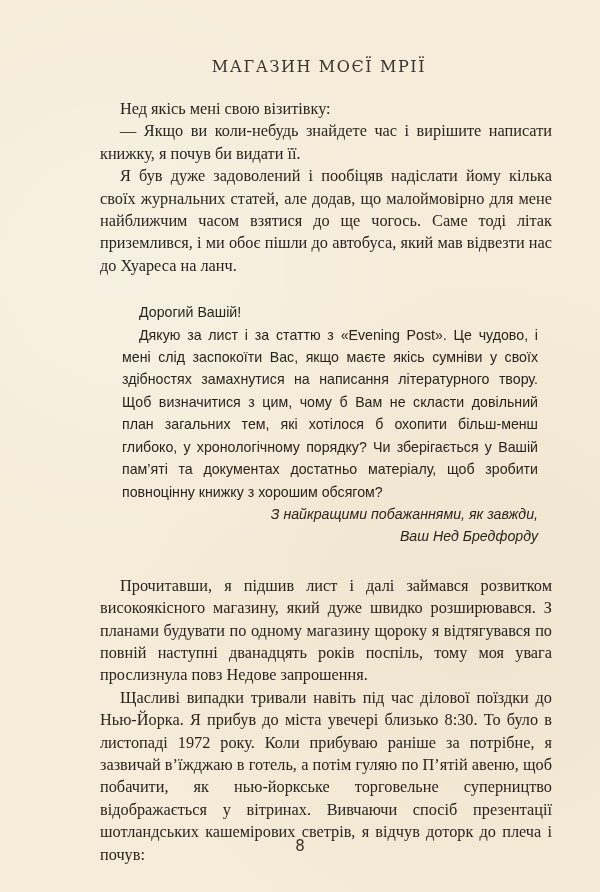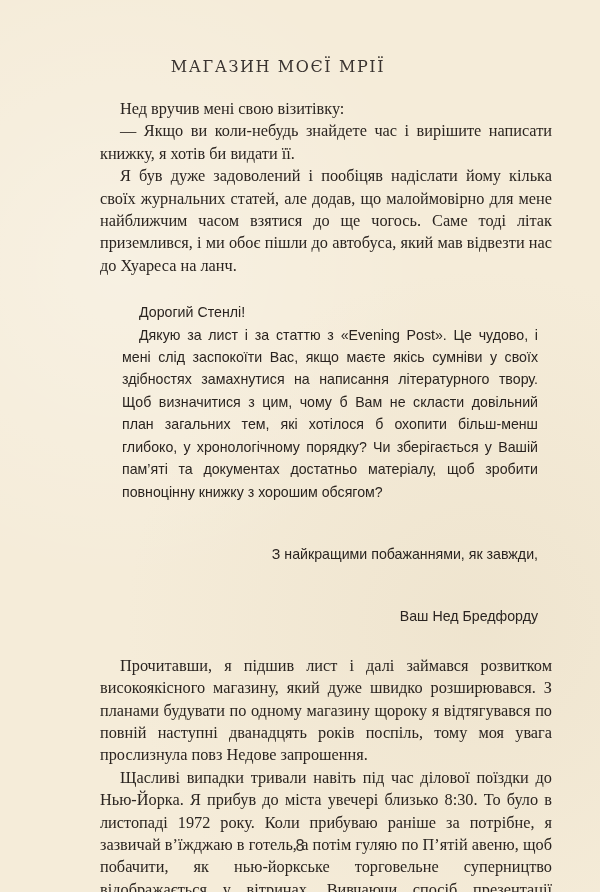--- a/index.html
+++ b/index.html
@@ -25,20 +25,21 @@
     .running-head {
       position: absolute;
       top: 57px;
       left: 0;
       width: 556px;
       text-align: center;
       font-family: "DejaVu Serif", serif;
       font-size: 16px;
       letter-spacing: 1.6px;
       color: #3a3430;
+      padding-left: 41px;
     }
     .body-text {
       position: absolute;
       left: 100px;
       top: 98px;
       width: 452px;
       font-family: "Liberation Serif", serif;
       font-size: 16.3px;
       line-height: 22.4px;
       text-align: justify;
@@ -61,22 +62,22 @@
     .letter p {
       margin: 0;
       text-indent: 17px;
     }
     .letter .salutation {
       text-indent: 17px;
       margin-bottom: 0;
     }
     .letter .signoff {
       text-align: right;
+      font-style: italic;
       text-indent: 0;
-      margin-top: 40px;
     }
     .after-letter {
       margin-top: 27px;
     }
     .page-number {
       position: absolute;
       top: 837px;
       left: 0;
       width: 600px;
       text-align: center;
@@ -85,26 +86,26 @@
       color: #3a3430;
     }
   </style>
 </head>
 <body>
 
 <div class="page">
   <div class="running-head">МАГАЗИН МОЄЇ МРІЇ</div>
 
   <div class="body-text">
-    <p>Нед вручив мені свою візитівку:</p>
-    <p>— Якщо ви коли-небудь знайдете час і вирішите написати книжку, я хотів би видати її.</p>
+    <p>Нед якісь мені свою візитівку:</p>
+    <p>— Якщо ви коли-небудь знайдете час і вирішите написати книжку, я почув би видати її.</p>
     <p>Я був дуже задоволений і пообіцяв надіслати йому кілька своїх журнальних статей, але додав, що малоймовірно для мене найближчим часом взятися до ще чогось. Саме тоді літак приземлився, і ми обоє пішли до автобуса, який мав відвезти нас до Хуареса на ланч.</p>
 
     <div class="letter">
-      <p class="salutation">Дорогий Стенлі!</p>
+      <p class="salutation">Дорогий Вашій!</p>
       <p>Дякую за лист і за статтю з «Evening Post». Це чудово, і мені слід заспокоїти Вас, якщо маєте якісь сумніви у своїх здібностях замахнутися на написання літературного твору. Щоб визначитися з цим, чому б Вам не скласти довільний план загальних тем, які хотілося б охопити більш-менш глибоко, у хронологічному порядку? Чи зберігається у Вашій пам’яті та документах достатньо матеріалу, щоб зробити повноцінну книжку з хорошим обсягом?</p>
       <p class="signoff">З найкращими побажаннями, як завжди,</p>
       <p class="signoff">Ваш Нед Бредфорду</p>
     </div>
 
     <div class="after-letter">
       <p>Прочитавши, я підшив лист і далі займався розвитком високоякісного магазину, який дуже швидко розширювався. З планами будувати по одному магазину щороку я відтягувався по повній наступні дванадцять років поспіль, тому моя увага прослизнула повз Недове запрошення.</p>
       <p>Щасливі випадки тривали навіть під час ділової поїздки до Нью-Йорка. Я прибув до міста увечері близько 8:30. То було в листопаді 1972 року. Коли прибуваю раніше за потрібне, я зазвичай в’їжджаю в готель, а потім гуляю по П’ятій авеню, щоб побачити, як нью-йоркське торговельне суперництво відображається у вітринах. Вивчаючи спосіб презентації шотландських кашемірових светрів, я відчув доторк до плеча і почув:</p>
 
     </div>

